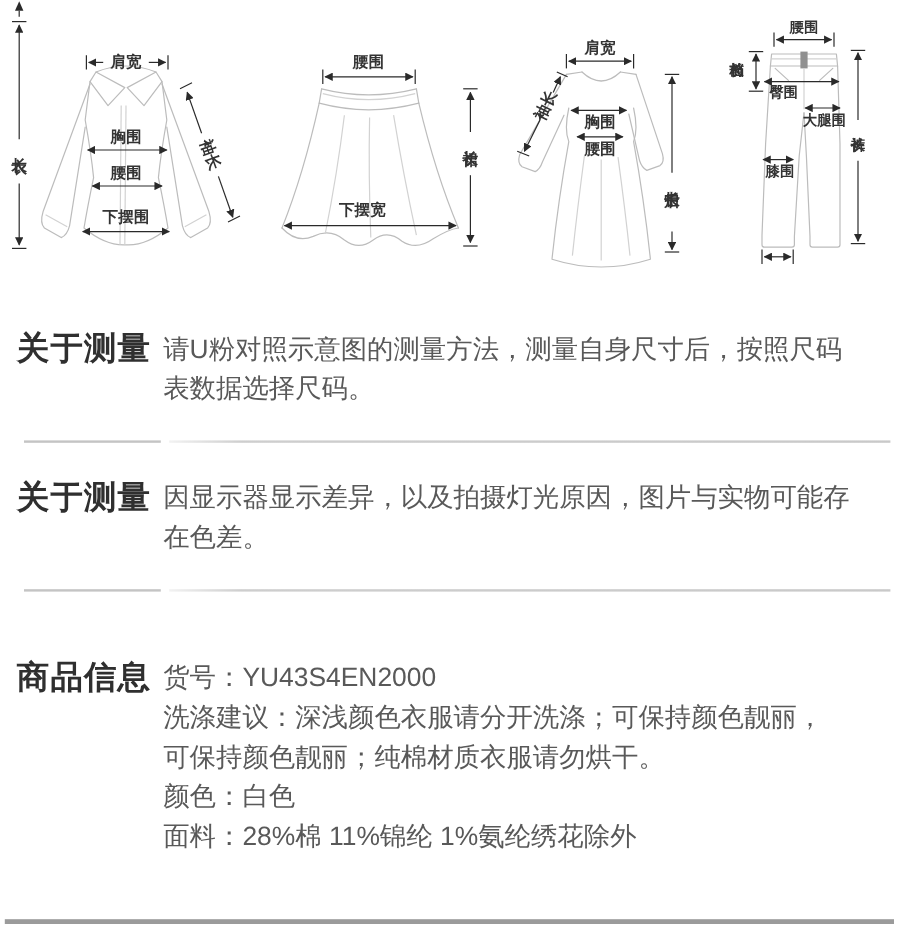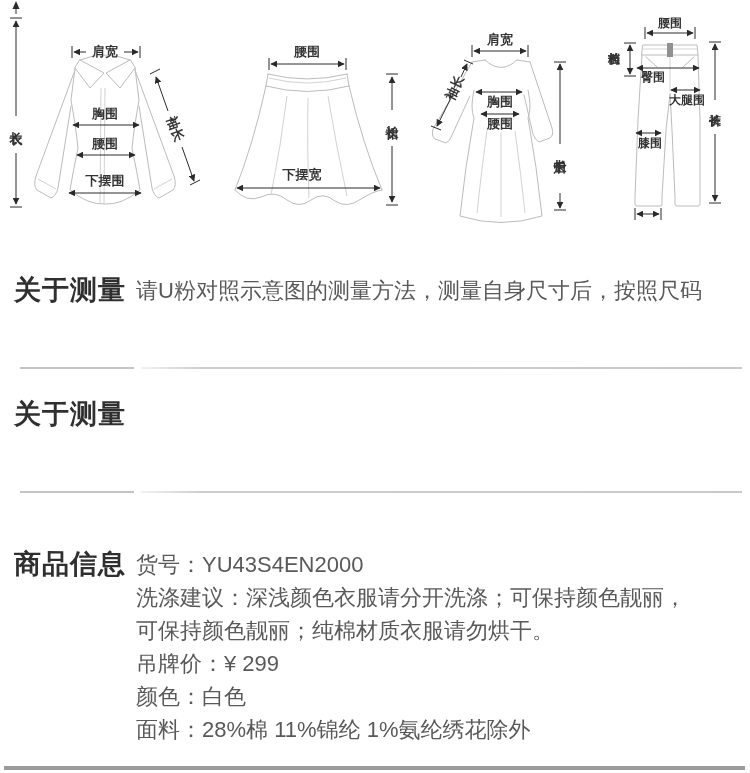--- a/index.html
+++ b/index.html
@@ -205,44 +205,46 @@
       <line class="m" x1="61" y1="208" x2="61" y2="220"></line>
       <line class="m" x1="37" y1="214" x2="59" y2="214" marker-start="url(#ar)" marker-end="url(#ar)"></line>
     </g>
   </svg>
 </div>
 
 <div class="section" style="top:274px">
   <div class="sec-title">关于测量</div>
   <div class="sec-body">
     <div class="sec-line">请U粉对照示意图的测量方法，测量自身尺寸后，按照尺码</div>
+    <div class="sec-line">表数据选择尺码。</div>
   </div>
 </div>
 
 <div class="divider" style="top:367px">
   <span class="seg-l"></span>
   <span class="seg-r"></span>
 </div>
 
 <div class="section" style="top:398px">
   <div class="sec-title">关于测量</div>
   <div class="sec-body">
+    <div class="sec-line">因显示器显示差异，以及拍摄灯光原因，图片与实物可能存</div>
+    <div class="sec-line">在色差。</div>
   </div>
 </div>
 
 <div class="divider" style="top:491px">
   <span class="seg-l"></span>
   <span class="seg-r"></span>
 </div>
 
 <div class="section" style="top:548px">
   <div class="sec-title">商品信息</div>
   <div class="sec-body">
     <div class="sec-line">货号：YU43S4EN2000</div>
     <div class="sec-line">洗涤建议：深浅颜色衣服请分开洗涤；可保持颜色靓丽，</div>
     <div class="sec-line">可保持颜色靓丽；纯棉材质衣服请勿烘干。</div>
-    <div class="sec-line">吊牌价：¥ 299</div>
     <div class="sec-line">颜色：白色</div>
     <div class="sec-line">面料：28%棉 11%锦纶 1%氨纶绣花除外</div>
   </div>
 </div>
 
 <div class="bottom-bar"></div>
 
 </body></html>

